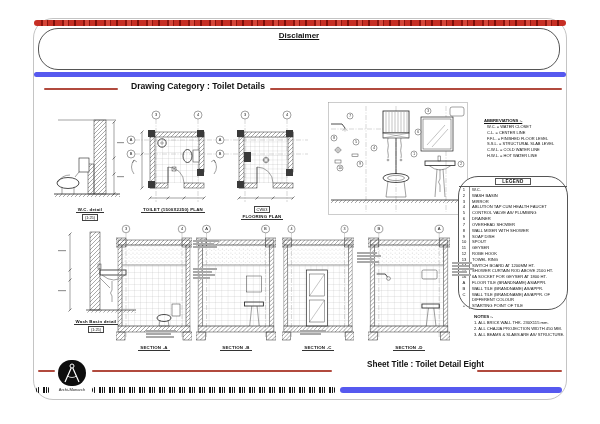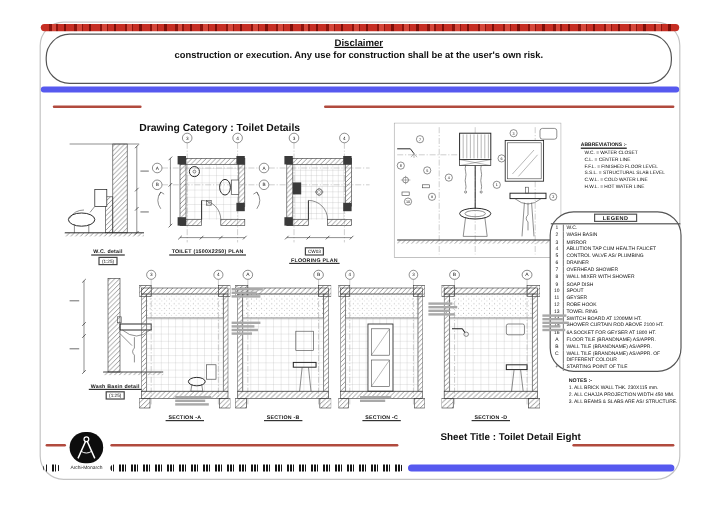--- a/index.html
+++ b/index.html
@@ -14,21 +14,21 @@
   
   .strip-blue{left:34px;top:72px;width:532px;height:5px;background:#5659ef;}
   .strip-blue-bottom{left:340px;top:387px;width:222px;height:6px;background:#5659ef;}
 
   .disclaimer{left:38px;top:28px;width:522px;height:42px;border:1px solid #555;
     text-align:center;font-weight:bold;padding-top:2px;box-sizing:border-box;}
   .disc-title{font-size:8px;text-decoration:underline;line-height:1.3;}
   .disc-line{font-size:7.8px;line-height:1.4;}
 
   .redline{background:#b14a3e;height:2px;}
-  .cat-text{left:116px;top:81px;font-size:8.6px;font-weight:bold;white-space:nowrap;margin-top:20px;}
+  .cat-text{left:131px;top:81px;font-size:8.6px;font-weight:bold;white-space:nowrap;}
 
   .fig{position:absolute;}
   .fig svg{display:block;}
   .fig-label{font-size:4.4px;font-weight:bold;text-align:center;letter-spacing:.2px;
     border-bottom:.6px solid #333;display:table;margin:1px auto 0 auto;padding:0 2px;white-space:nowrap;}
   .fig-sub{font-size:3.9px;border:.6px solid #444;display:table;margin:1px auto 0 auto;
     padding:0 2px;text-align:center;white-space:nowrap;}
   .fig-tag{font-size:3.9px;border:.6px solid #444;display:table;margin:0 auto;
     padding:0 2px;text-align:center;white-space:nowrap;}
 
@@ -91,21 +91,20 @@
           <path d="M4.5,0 H0 V4.5" fill="none" stroke="#9a9a9a" stroke-width=".35"></path>
         </pattern>
     </defs>
   </svg>
 
   <div class="abs page-border"></div>
   <div class="abs strip-red"></div>
 
   <div class="abs disclaimer">
     <div class="disc-title">Disclaimer</div>
-    <div class="disc-line">construction or execution. Any use for construction shall be at the user's own risk.</div>
   </div>
 
   <div class="abs strip-blue"></div>
 
   <div class="abs redline" style="left:44px;top:88px;width:74px;"></div>
   <div class="abs cat-text">Drawing Category : Toilet Details</div>
   <div class="abs redline" style="left:270px;top:88px;width:292px;"></div>
 
   <div class="fig" style="left:50px;top:114px;width:80px;">
     <svg width="80" height="92" viewBox="0 0 80 92">

